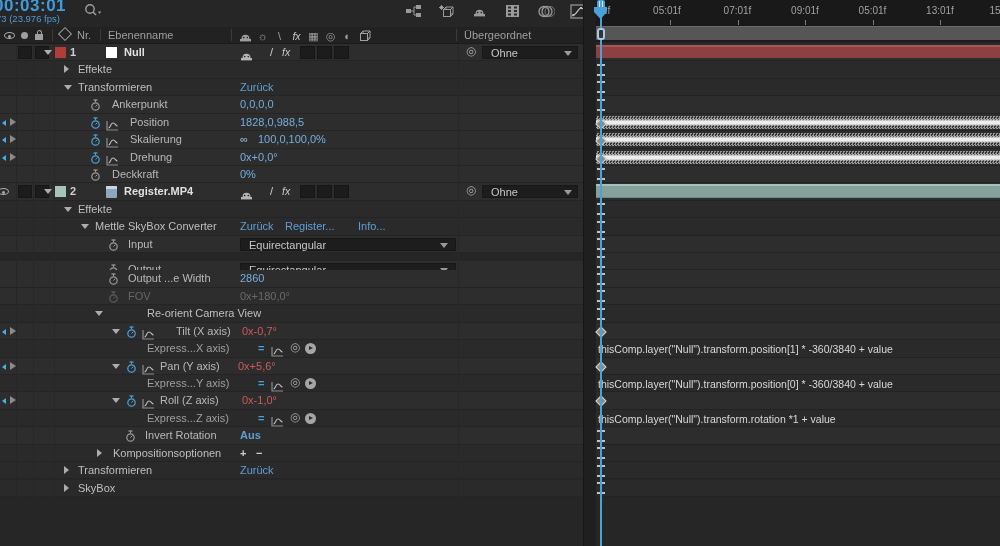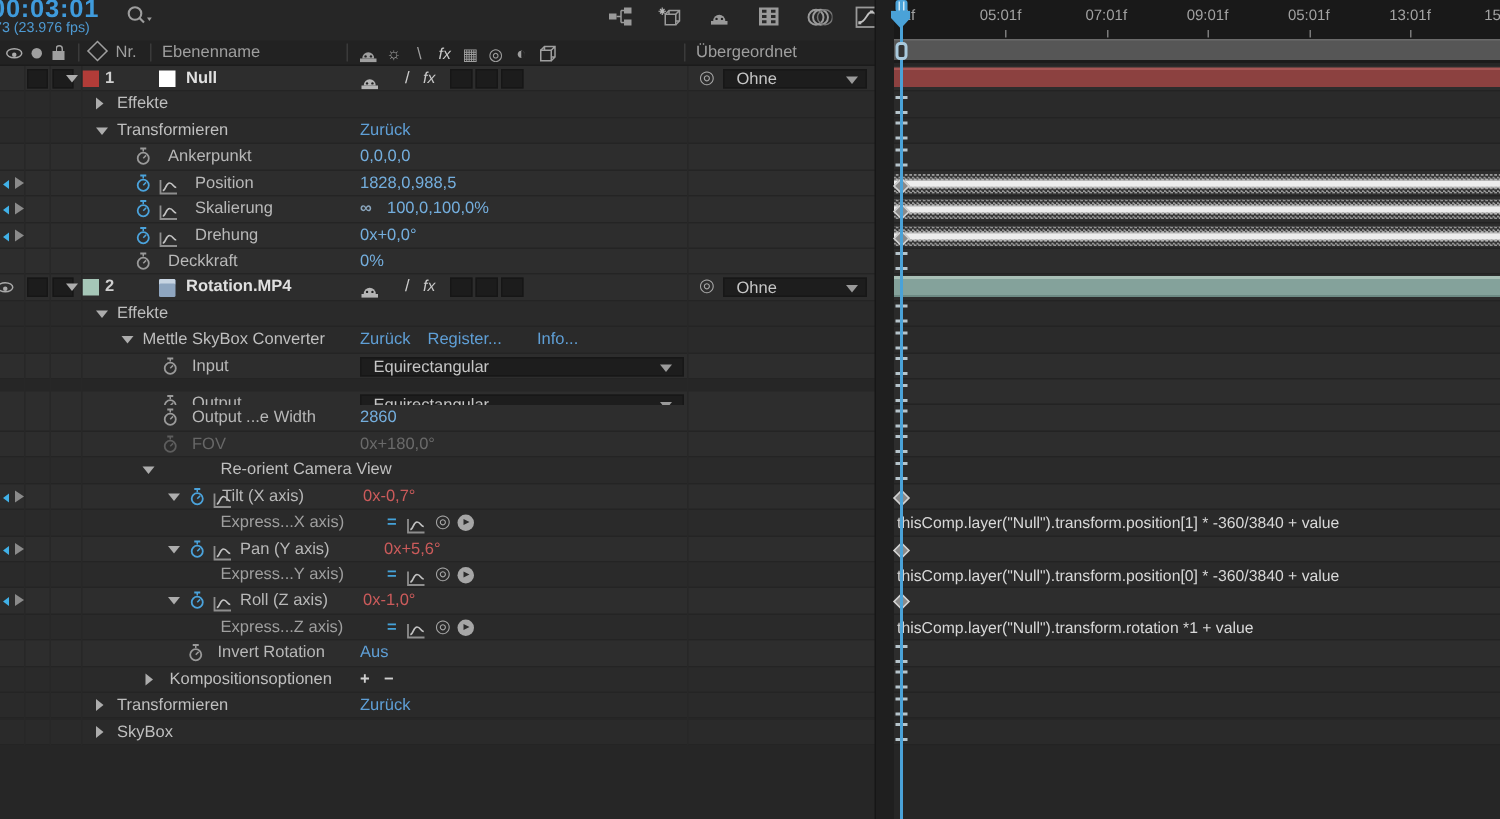--- a/index.html
+++ b/index.html
@@ -288,21 +288,21 @@
         <div class="t" style="left: 240px; color: rgb(116, 174, 221);">0%</div>
       </div>
       <div class="trow" style="top: 183.36px;">
         <div class="eye" style="left: -2px;"></div>
         <div class="cellbox" style="left: 18px;"></div>
         <div class="cellbox" style="left: 35px;"></div>
         <div class="tw-d" style="left: 44px;"></div>
         <div class="swatch" style="left: 55px; background: rgb(165, 198, 183);"></div>
         <div class="t" style="left: 70px; color: rgb(207, 207, 207); font-weight: bold;">2</div>
         <div style="position: absolute; left: 106px; top: 3px; width: 11px; height: 12px; background: rgb(143, 166, 192); border-radius: 1px; box-shadow: rgb(199, 212, 226) 0px 3px 0px inset;"></div>
-        <div class="t" style="left: 124px; color: rgb(224, 224, 224); font-weight: bold;">Rotation.MP4</div>
+        <div class="t" style="left: 124px; color: rgb(224, 224, 224); font-weight: bold;">Register.MP4</div>
         <div style="position: absolute; left: 240px; top: 3px;"><svg width="13" height="11" viewBox="0 0 13 11">
             <path d="M2.5 8 a4 4.2 0 0 1 8 0 z" fill="#b5b5b5"></path>
             <rect x="1" y="8" width="11" height="2.4" fill="#b5b5b5"></rect>
             <circle cx="4.7" cy="6.6" r="0.8" fill="#222"></circle>
             <circle cx="8.3" cy="6.6" r="0.8" fill="#222"></circle>
           </svg></div>
         <div class="t" style="left: 270px; color: rgb(207, 207, 207);">/</div>
         <div class="t fxi" style="left: 282px;">fx</div>
         <div class="cellbox" style="left: 300px; width: 15px;"></div>
         <div class="cellbox" style="left: 317px; width: 15px;"></div>
@@ -381,21 +381,21 @@
         <div style="position: absolute; left: 126px; top: 2px;"><svg width="11" height="13" viewBox="0 0 11 13">
             <line x1="3.5" y1="1" x2="7.5" y2="1" stroke="#4ba3dc" stroke-width="1.3"></line>
             <line x1="5.5" y1="1" x2="5.5" y2="3" stroke="#4ba3dc" stroke-width="1"></line>
             <circle cx="5.5" cy="7.5" r="3.7" fill="none" stroke="#4ba3dc" stroke-width="1.2"></circle>
             <line x1="5.5" y1="7.5" x2="7.4" y2="5.6" stroke="#4ba3dc" stroke-width="1"></line>
           </svg></div>
         <div style="position: absolute; left: 142px; top: 3px;"><svg width="13" height="11" viewBox="0 0 13 11">
             <path d="M1 1 V10 H12" fill="none" stroke="#8e8e8e" stroke-width="1.2"></path>
             <path d="M2.5 8 C4.5 8 4.5 3 7 3 C9.5 3 9.5 6 11.5 6" fill="none" stroke="#c2c2c2" stroke-width="1.1"></path>
           </svg></div>
-        <div class="t" style="left: 148px; color: rgb(184, 184, 184);">Tilt (X axis)</div>
+        <div class="t" style="left: 176px; color: rgb(184, 184, 184);">Tilt (X axis)</div>
         <div class="t" style="left: 242px; color: rgb(203, 91, 91);">0x-0,7°</div>
       </div>
       <div class="trow grp" style="top: 340.14px;">
         <div class="t" style="left: 147px; color: rgb(159, 159, 159);">Express...X axis)</div>
         <div class="t" style="left: 258px; color: rgb(69, 162, 216); font-weight: bold;">=</div>
         <div style="position: absolute; left: 271px; top: 3px;"><svg width="13" height="11" viewBox="0 0 13 11">
             <path d="M1 1 V10 H12" fill="none" stroke="#8e8e8e" stroke-width="1.2"></path>
             <path d="M2.5 8 C4.5 8 4.5 3 7 3 C9.5 3 9.5 6 11.5 6" fill="none" stroke="#c2c2c2" stroke-width="1.1"></path>
           </svg></div>
         <div class="t" style="left: 290px; color: rgb(168, 168, 168); font-size: 12px; top: 1px;">◎</div>
@@ -409,21 +409,21 @@
             <line x1="3.5" y1="1" x2="7.5" y2="1" stroke="#4ba3dc" stroke-width="1.3"></line>
             <line x1="5.5" y1="1" x2="5.5" y2="3" stroke="#4ba3dc" stroke-width="1"></line>
             <circle cx="5.5" cy="7.5" r="3.7" fill="none" stroke="#4ba3dc" stroke-width="1.2"></circle>
             <line x1="5.5" y1="7.5" x2="7.4" y2="5.6" stroke="#4ba3dc" stroke-width="1"></line>
           </svg></div>
         <div style="position: absolute; left: 142px; top: 3px;"><svg width="13" height="11" viewBox="0 0 13 11">
             <path d="M1 1 V10 H12" fill="none" stroke="#8e8e8e" stroke-width="1.2"></path>
             <path d="M2.5 8 C4.5 8 4.5 3 7 3 C9.5 3 9.5 6 11.5 6" fill="none" stroke="#c2c2c2" stroke-width="1.1"></path>
           </svg></div>
         <div class="t" style="left: 160px; color: rgb(184, 184, 184);">Pan (Y axis)</div>
-        <div class="t" style="left: 256px; color: rgb(203, 91, 91);">0x+5,6°</div>
+        <div class="t" style="left: 238px; color: rgb(203, 91, 91);">0x+5,6°</div>
       </div>
       <div class="trow grp" style="top: 374.98px;">
         <div class="t" style="left: 147px; color: rgb(159, 159, 159);">Express...Y axis)</div>
         <div class="t" style="left: 258px; color: rgb(69, 162, 216); font-weight: bold;">=</div>
         <div style="position: absolute; left: 271px; top: 3px;"><svg width="13" height="11" viewBox="0 0 13 11">
             <path d="M1 1 V10 H12" fill="none" stroke="#8e8e8e" stroke-width="1.2"></path>
             <path d="M2.5 8 C4.5 8 4.5 3 7 3 C9.5 3 9.5 6 11.5 6" fill="none" stroke="#c2c2c2" stroke-width="1.1"></path>
           </svg></div>
         <div class="t" style="left: 290px; color: rgb(168, 168, 168); font-size: 12px; top: 1px;">◎</div>
         <div class="playbtn" style="left: 305px;"></div>
@@ -456,21 +456,21 @@
         <div class="playbtn" style="left: 305px;"></div>
       </div>
       <div class="trow" style="top: 427.24px;">
         <div style="position: absolute; left: 125px; top: 2px;"><svg width="11" height="13" viewBox="0 0 11 13">
             <line x1="3.5" y1="1" x2="7.5" y2="1" stroke="#9a9a9a" stroke-width="1.3"></line>
             <line x1="5.5" y1="1" x2="5.5" y2="3" stroke="#9a9a9a" stroke-width="1"></line>
             <circle cx="5.5" cy="7.5" r="3.7" fill="none" stroke="#9a9a9a" stroke-width="1.2"></circle>
             <line x1="5.5" y1="7.5" x2="7.4" y2="5.6" stroke="#9a9a9a" stroke-width="1"></line>
           </svg></div>
         <div class="t" style="left: 145px; color: rgb(184, 184, 184);">Invert Rotation</div>
-        <div class="t" style="left: 240px; color: rgb(95, 159, 214);">Aus</div>
+        <div class="t" style="left: 240px; color: rgb(95, 159, 214); font-weight: bold;">Aus</div>
       </div>
       <div class="trow grp" style="top: 444.66px;">
         <div class="tw-r" style="left: 97px;"></div>
         <div class="t" style="left: 113px; color: rgb(191, 191, 191);">Kompositionsoptionen</div>
         <div class="t" style="left: 240px; color: rgb(207, 207, 207); font-weight: bold;">+</div>
         <div class="t" style="left: 256px; color: rgb(207, 207, 207); font-weight: bold;">−</div>
       </div>
       <div class="trow grp" style="top: 462.08px;">
         <div class="tw-r" style="left: 64px;"></div>
         <div class="t" style="left: 78px; color: rgb(191, 191, 191);">Transformieren</div>

